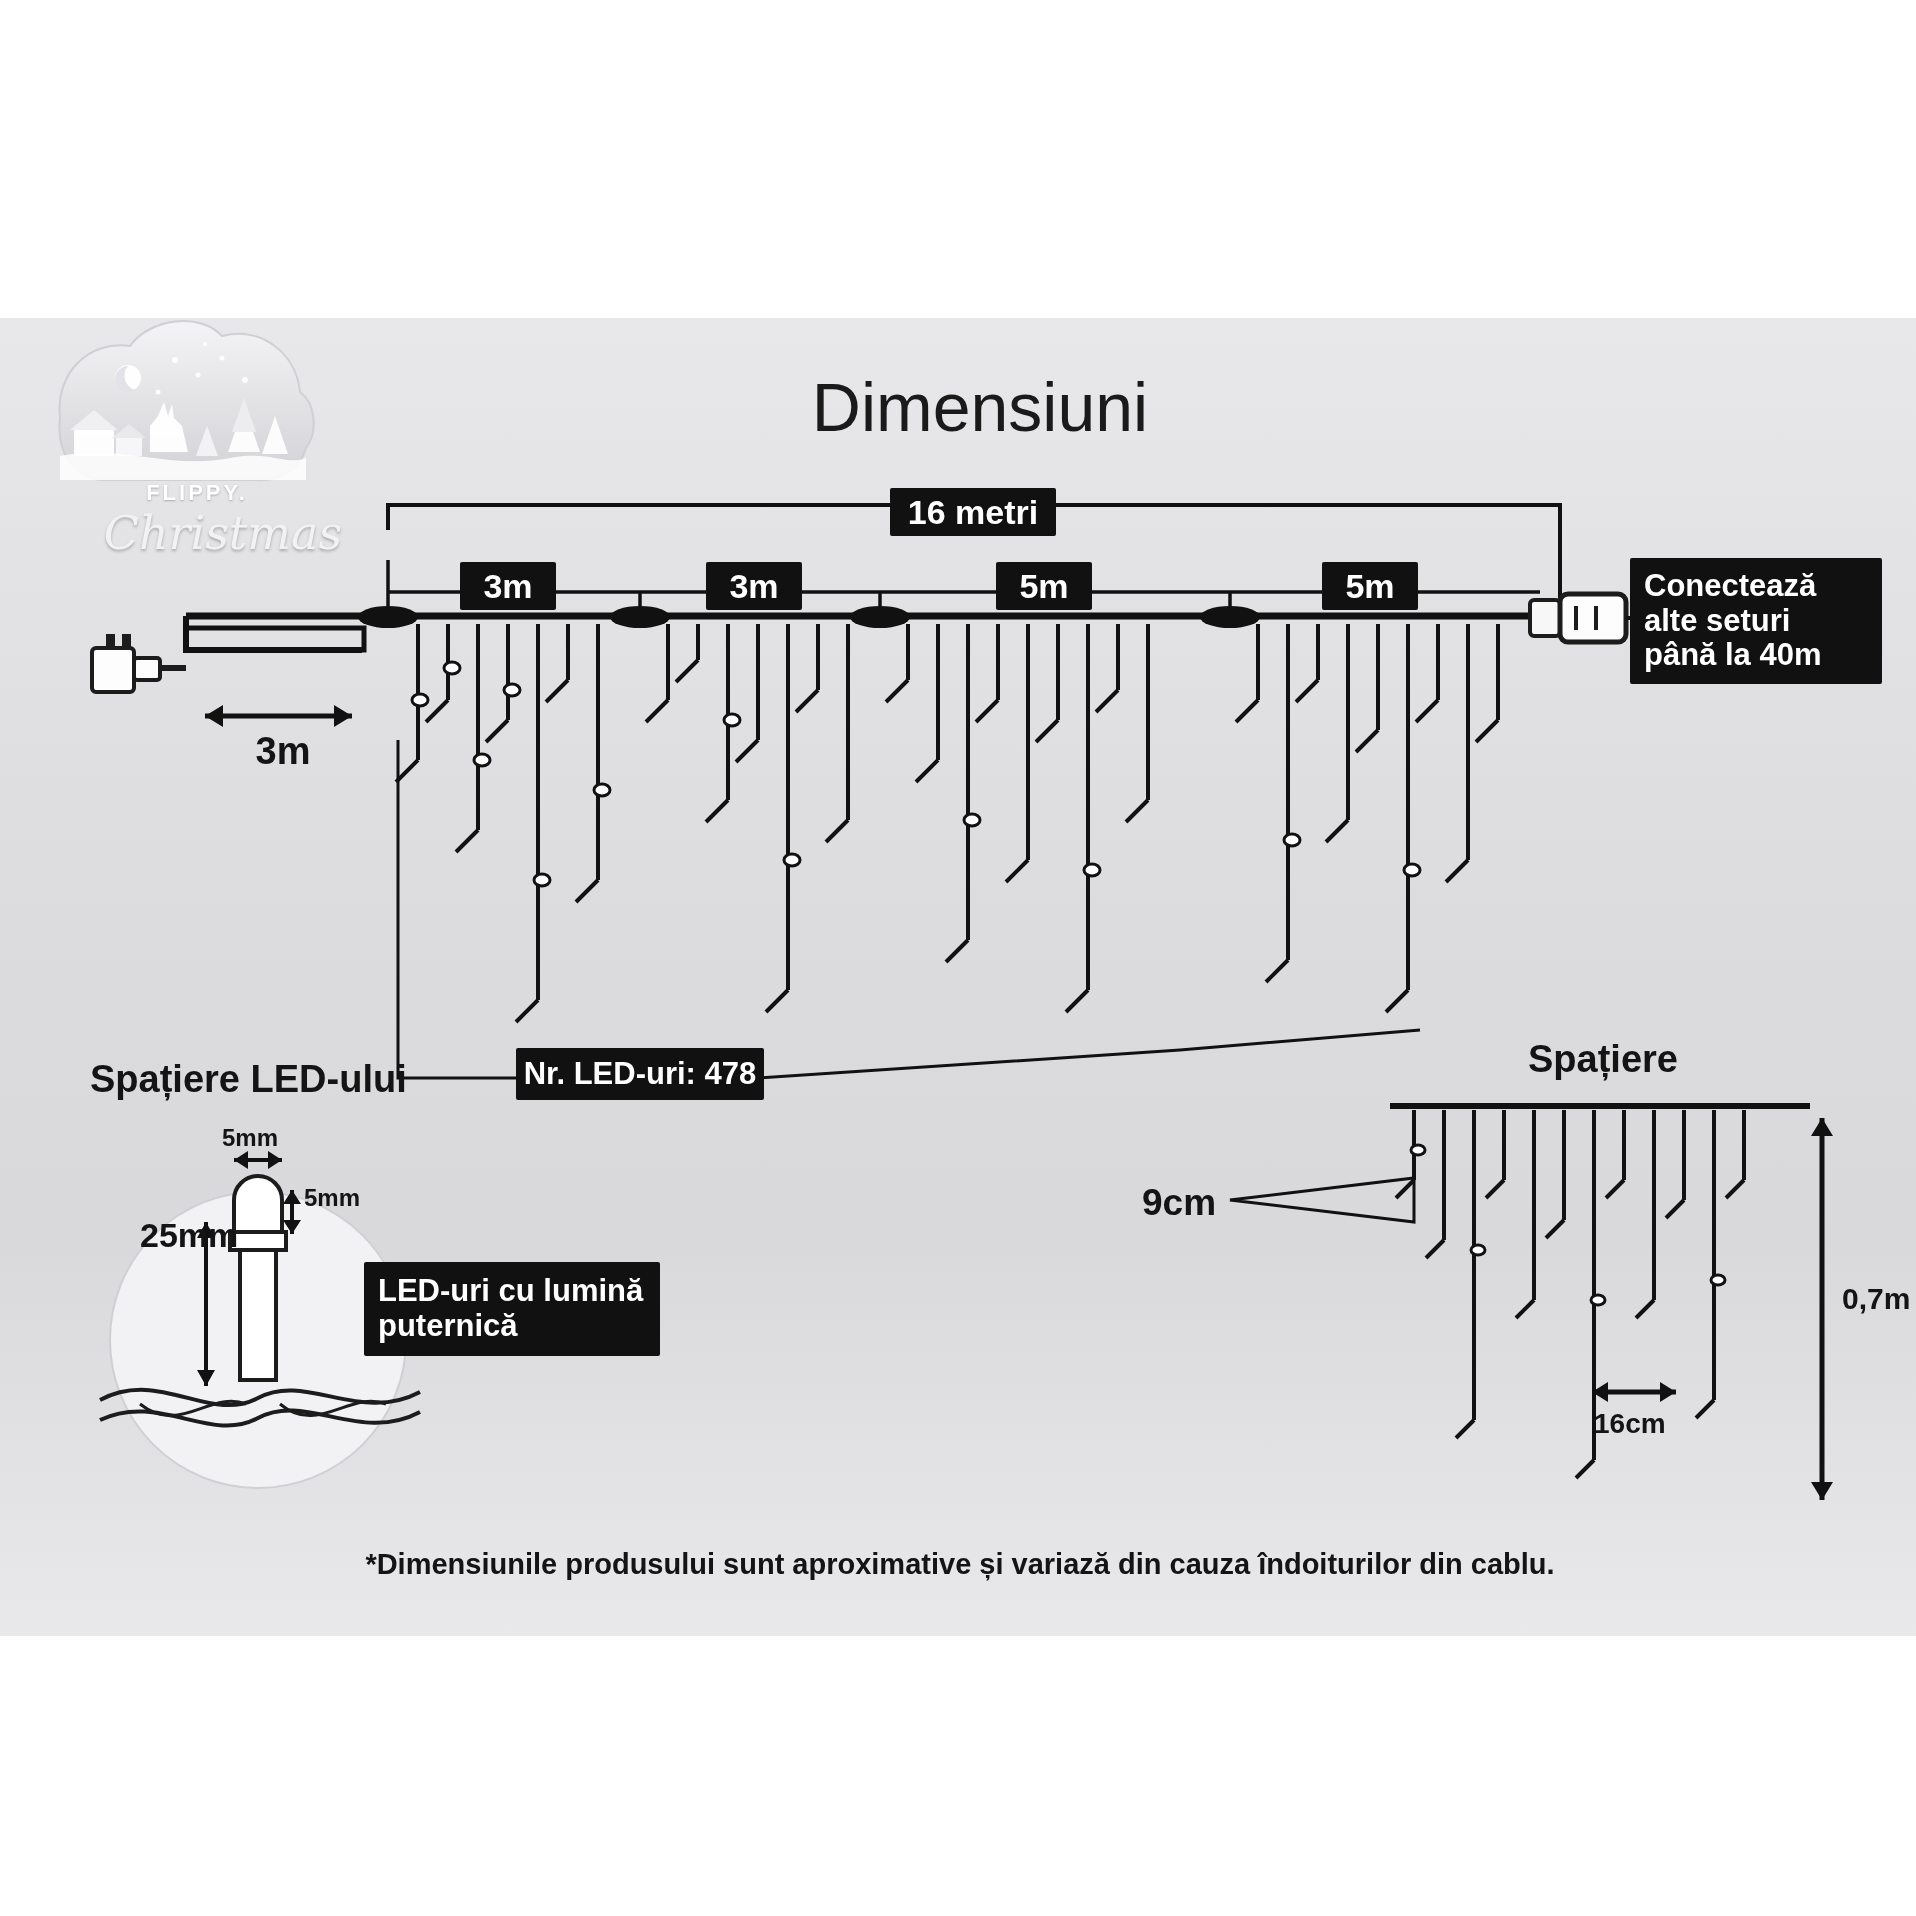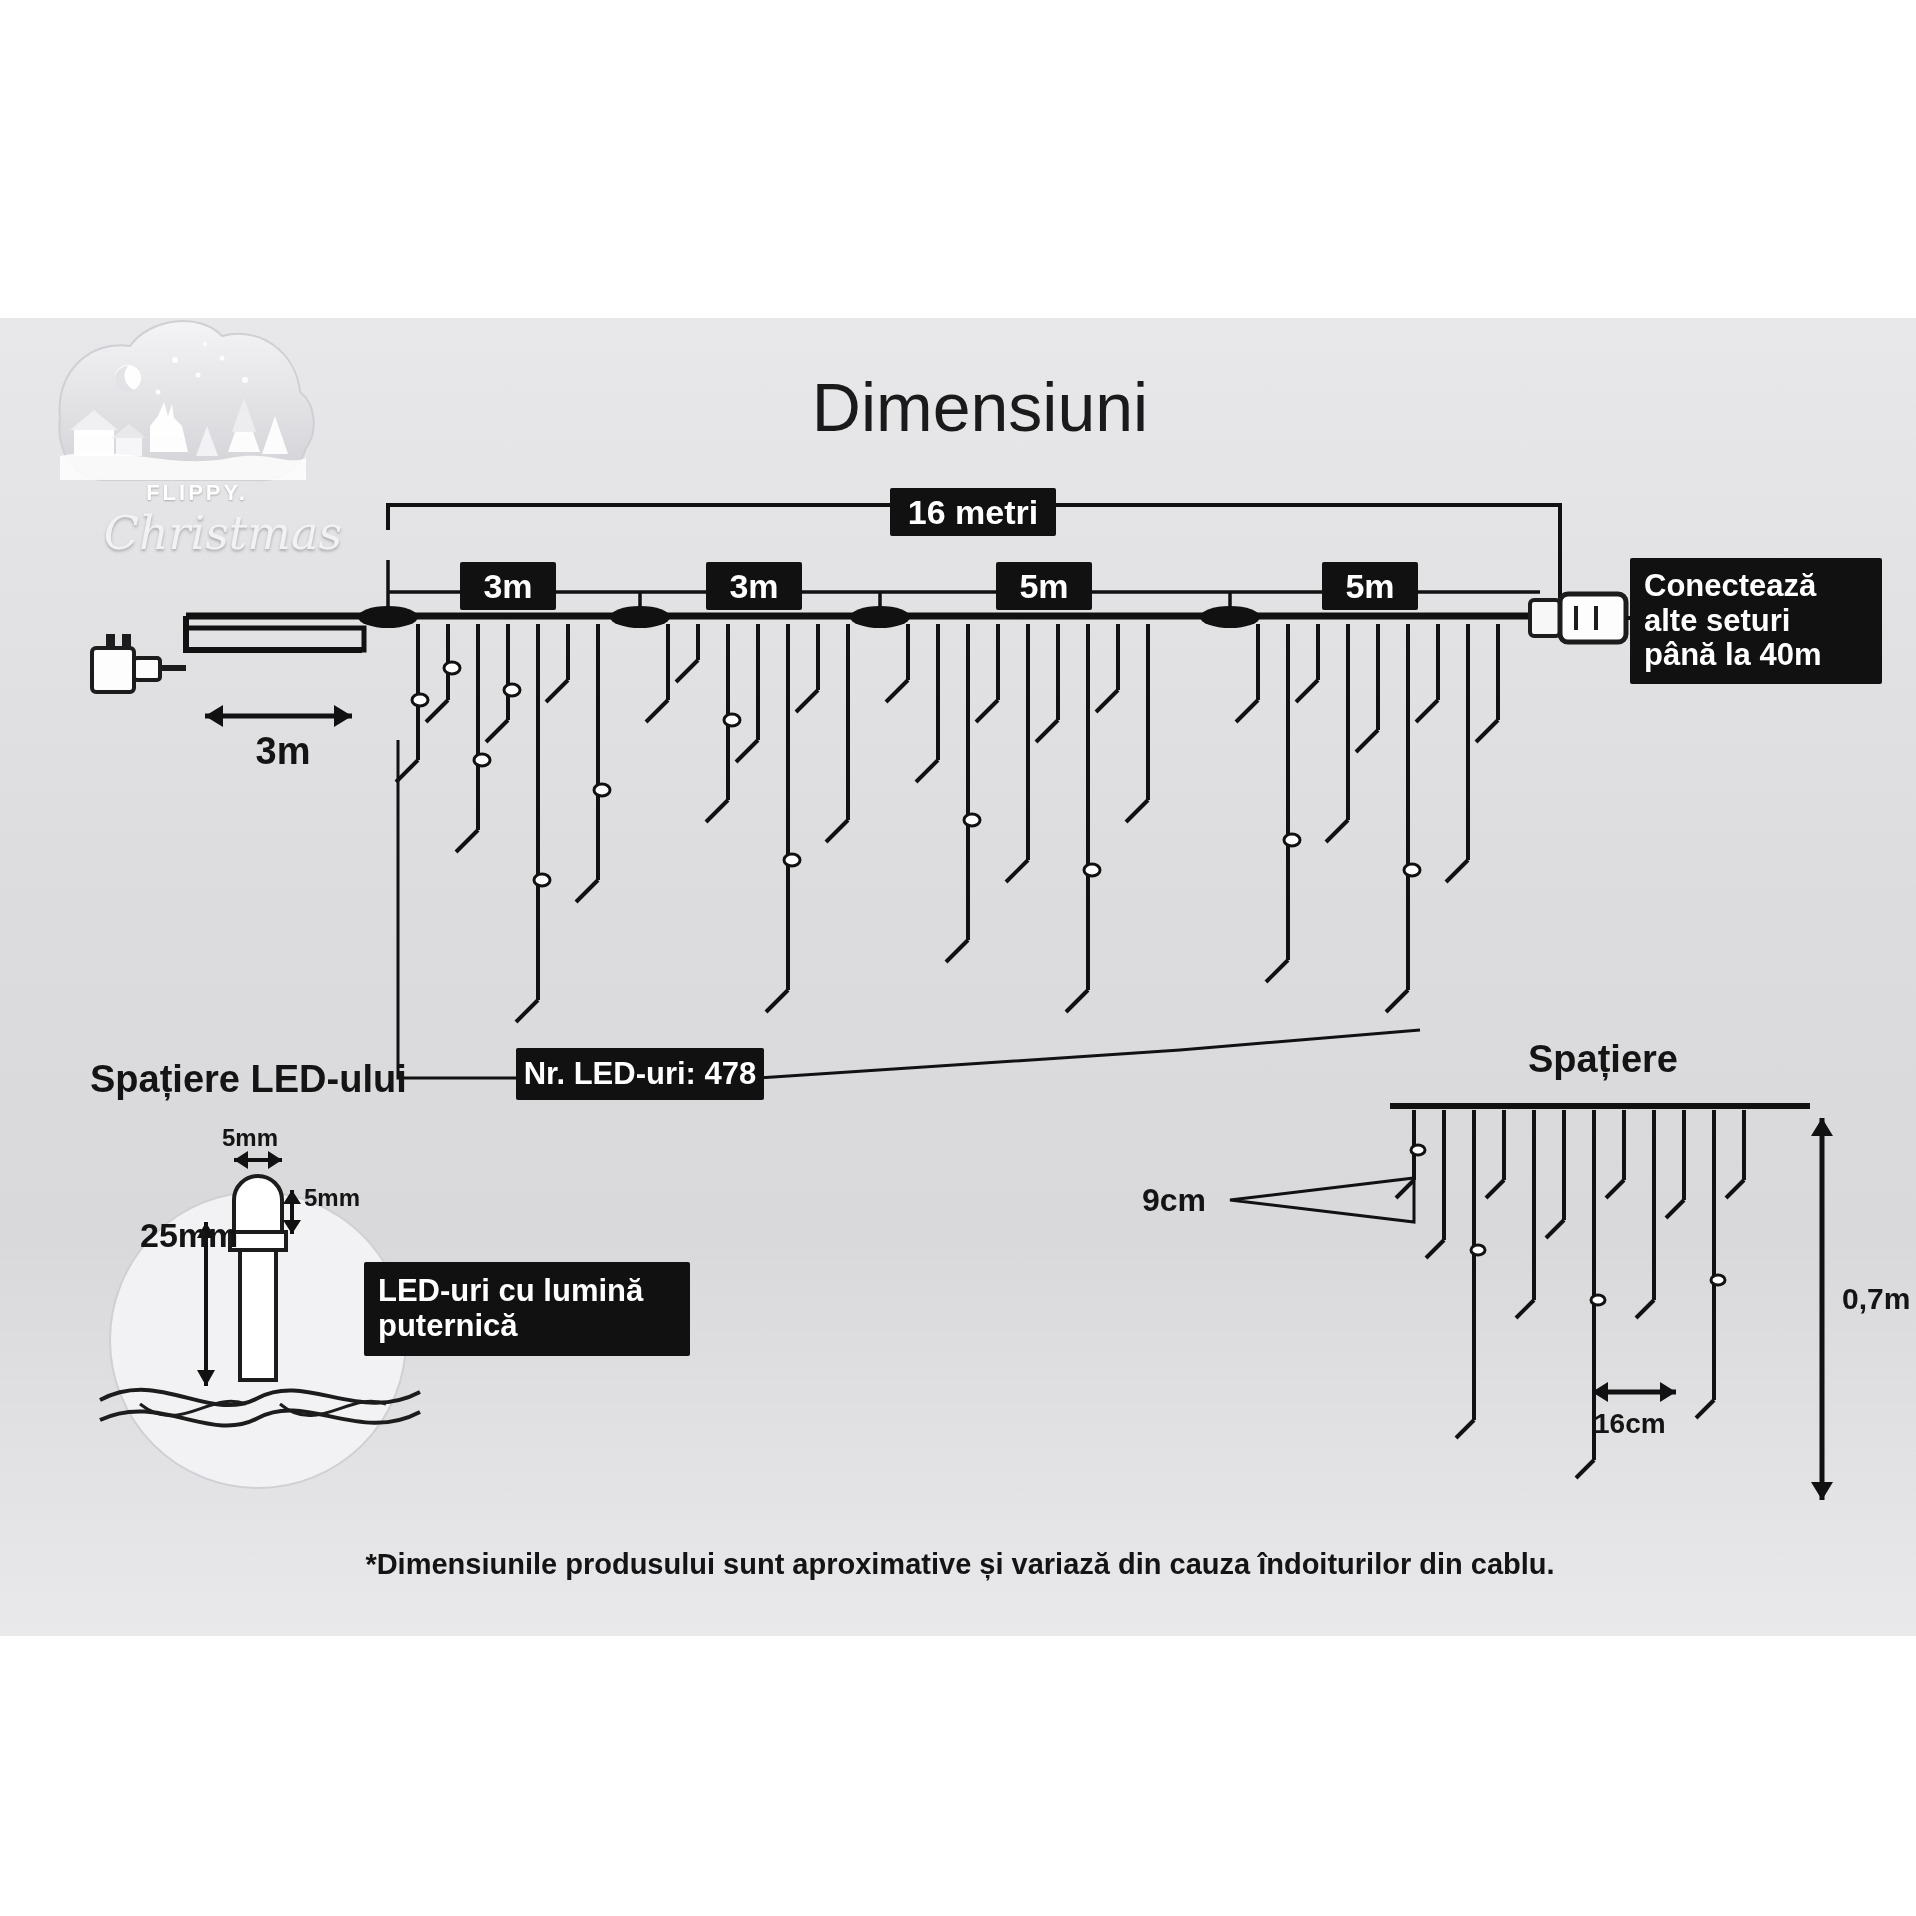--- a/index.html
+++ b/index.html
@@ -399,24 +399,24 @@
   <div class="chip" style="left:516px; top:1048px; width:248px; height:52px; font-size:31px;">Nr. LED-uri: 478</div>
 
   <div class="plain" style="left:218px; top:730px; width:130px; text-align:center; font-size:38px;">3m</div>
 
   <div class="plain" style="left:90px; top:1058px; font-size:38px;">Spațiere LED-ului</div>
 
   <div class="plain" style="left:222px; top:1124px; font-size:24px;">5mm</div>
   <div class="plain" style="left:304px; top:1184px; font-size:24px;">5mm</div>
   <div class="plain" style="left:140px; top:1216px; font-size:34px;">25mm</div>
 
-  <div class="chip" style="left:364px; top:1262px; width:326px; height:94px; font-size:31px; justify-content:flex-start; padding-left:14px; text-align:left;">LED-uri cu lumină
+  <div class="chip" style="left:364px; top:1262px; width:296px; height:94px; font-size:31px; justify-content:flex-start; padding-left:14px; text-align:left;">LED-uri cu lumină
 puternică</div>
 
   <div class="plain" style="left:1528px; top:1038px; font-size:38px;">Spațiere</div>
 
-  <div class="plain" style="left:1142px; top:1182px; font-size:32px;">9cm</div>
+  <div class="plain" style="left:1142px; top:1182px; font-size:37px;">9cm</div>
   <div class="plain" style="left:1594px; top:1408px; font-size:28px;">16cm</div>
   <div class="plain" style="left:1842px; top:1282px; font-size:30px;">0,7m</div>
 
   <div class="footnote">*Dimensiunile produsului sunt aproximative și variază din cauza îndoiturilor din cablu.</div>
 
 </div>
 
 </body></html>

